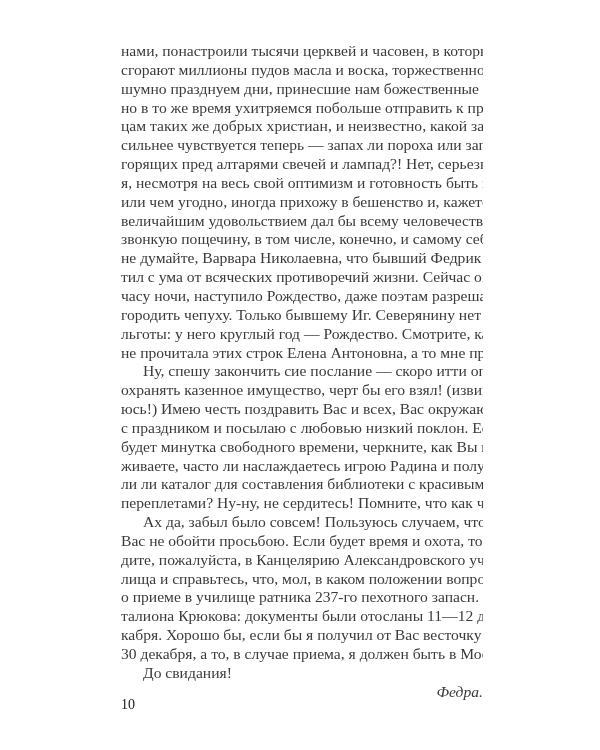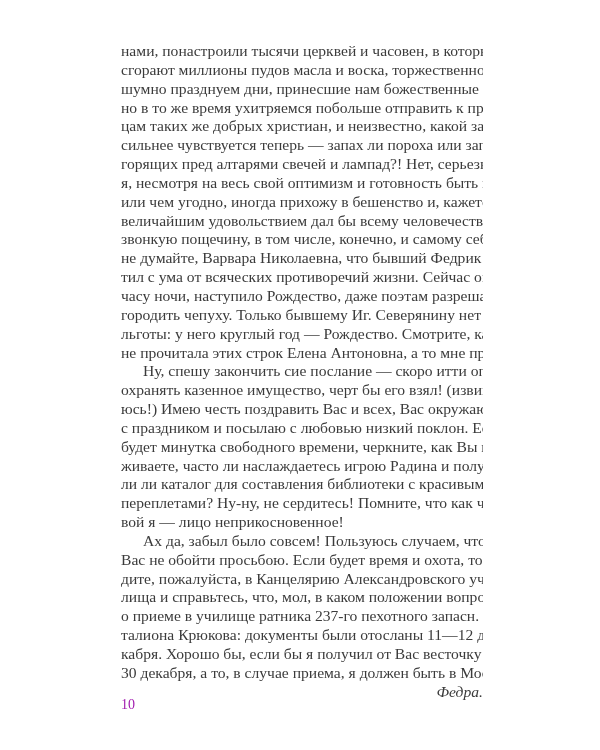--- a/index.html
+++ b/index.html
@@ -46,21 +46,21 @@
       height: 18.85px;
       text-align: right;
       font-style: italic;
     }
     .page-number {
       position: absolute;
       left: 121px;
       top: 697px;
       font-family: "Liberation Serif", "DejaVu Serif", serif;
       font-size: 14px;
-      color: #a21caf;
+      color: #0f172a;
     }
   </style>
 </head>
 <body>
 
 <div class="page">
   <div class="para">
     <span class="line">нами, понастроили тысячи церквей и часовен, в которых</span>
     <span class="line">сгорают миллионы пудов масла и воска, торжественно и</span>
     <span class="line">шумно празднуем дни, принесшие нам божественные идеи,</span>
@@ -82,32 +82,34 @@
 
   <div class="para">
     <span class="line indent">Ну, спешу закончить сие послание — скоро итти опять</span>
     <span class="line">охранять казенное имущество, черт бы его взял! (извиня-</span>
     <span class="line">юсь!) Имею честь поздравить Вас и всех, Вас окружающих,</span>
     <span class="line">с праздником и посылаю с любовью низкий поклон. Если</span>
     <span class="line">будет минутка свободного времени, черкните, как Вы по-</span>
     <span class="line">живаете, часто ли наслаждаетесь игрою Радина и получи-</span>
     <span class="line">ли ли каталог для составления библиотеки с красивыми</span>
     <span class="line">переплетами? Ну-ну, не сердитесь! Помните, что как часо-</span>
-    <span class="line last">вой я — лицо неприкосновенное!</span>
   </div>
 
   <div class="para">
     <span class="line indent">Ах да, забыл было совсем! Пользуюсь случаем, чтобы и</span>
     <span class="line">Вас не обойти просьбою. Если будет время и охота, то схо-</span>
     <span class="line">дите, пожалуйста, в Канцелярию Александровского учи-</span>
     <span class="line">лища и справьтесь, что, мол, в каком положении вопрос</span>
     <span class="line">о приеме в училище ратника 237-го пехотного запасн. ба-</span>
     <span class="line">талиона Крюкова: документы были отосланы 11—12 де-</span>
     <span class="line">кабря. Хорошо бы, если бы я получил от Вас весточку до</span>
     <span class="line">30 декабря, а то, в случае приема, я должен быть в Москве</span>
   </div>
 
+  <div class="para">
+    <span class="line indent last">До свидания!</span>
+  </div>
 
   <span class="signature">Федра.</span>
 
 </div>
 
 <div class="page-number">10</div>
 
 </body></html>

